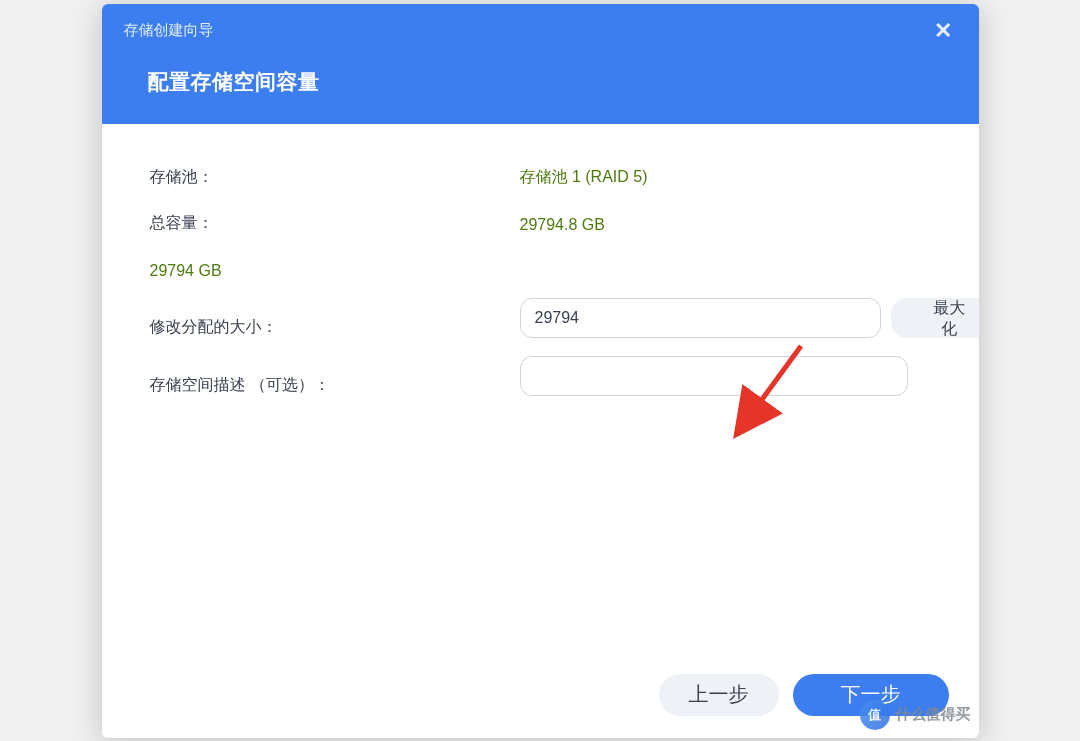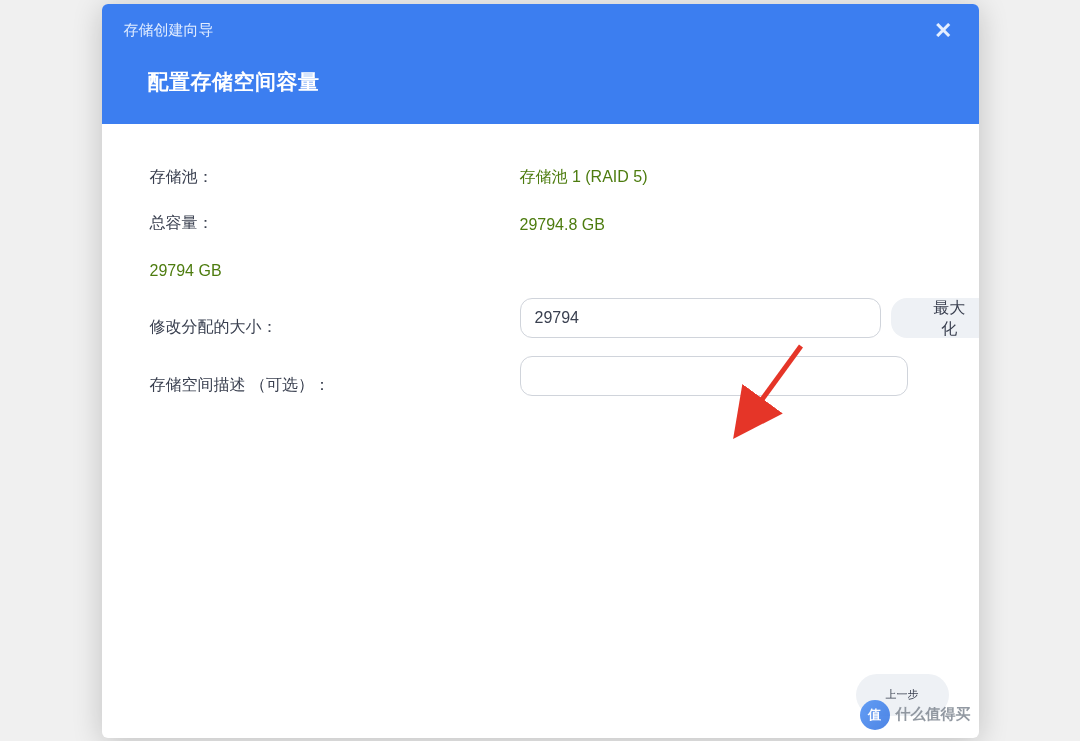--- a/index.html
+++ b/index.html
@@ -123,21 +123,21 @@
       display: flex;
       justify-content: flex-end;
       gap: 14px;
       align-items: center;
       position: relative;
     }
     .btn {
       height: 42px;
       padding: 0 30px;
       border-radius: 21px;
-      font-size: 11px;
+      font-size: 20px;
       cursor: pointer;
       border: none;
       font-family: Liberation Serif, serif;
     }
     .btn-secondary {
       background: #eef1f5;
       color: #3a4050;
     }
     .btn-primary {
       background: #3c7ef0;
@@ -224,19 +224,20 @@
         <marker id="arrowhead" markerWidth="10" markerHeight="10" refX="8" refY="5" orient="auto">
           <polygon points="0 0, 10 5, 0 10" fill="#e53528"></polygon>
         </marker>
       </defs>
       <line x1="80" y1="10" x2="18" y2="95" stroke="#e53528" stroke-width="5" marker-end="url(#arrowhead)"></line>
     </svg>
   </div>
 
   <div class="footer">
     <button class="btn btn-secondary">上一步</button>
+    <button class="btn btn-primary">下一步</button>
 
     <div class="watermark">
       <span class="watermark-badge">值</span>
       <span>什么值得买</span>
     </div>
   </div>
 </div>
 
 </body></html>

